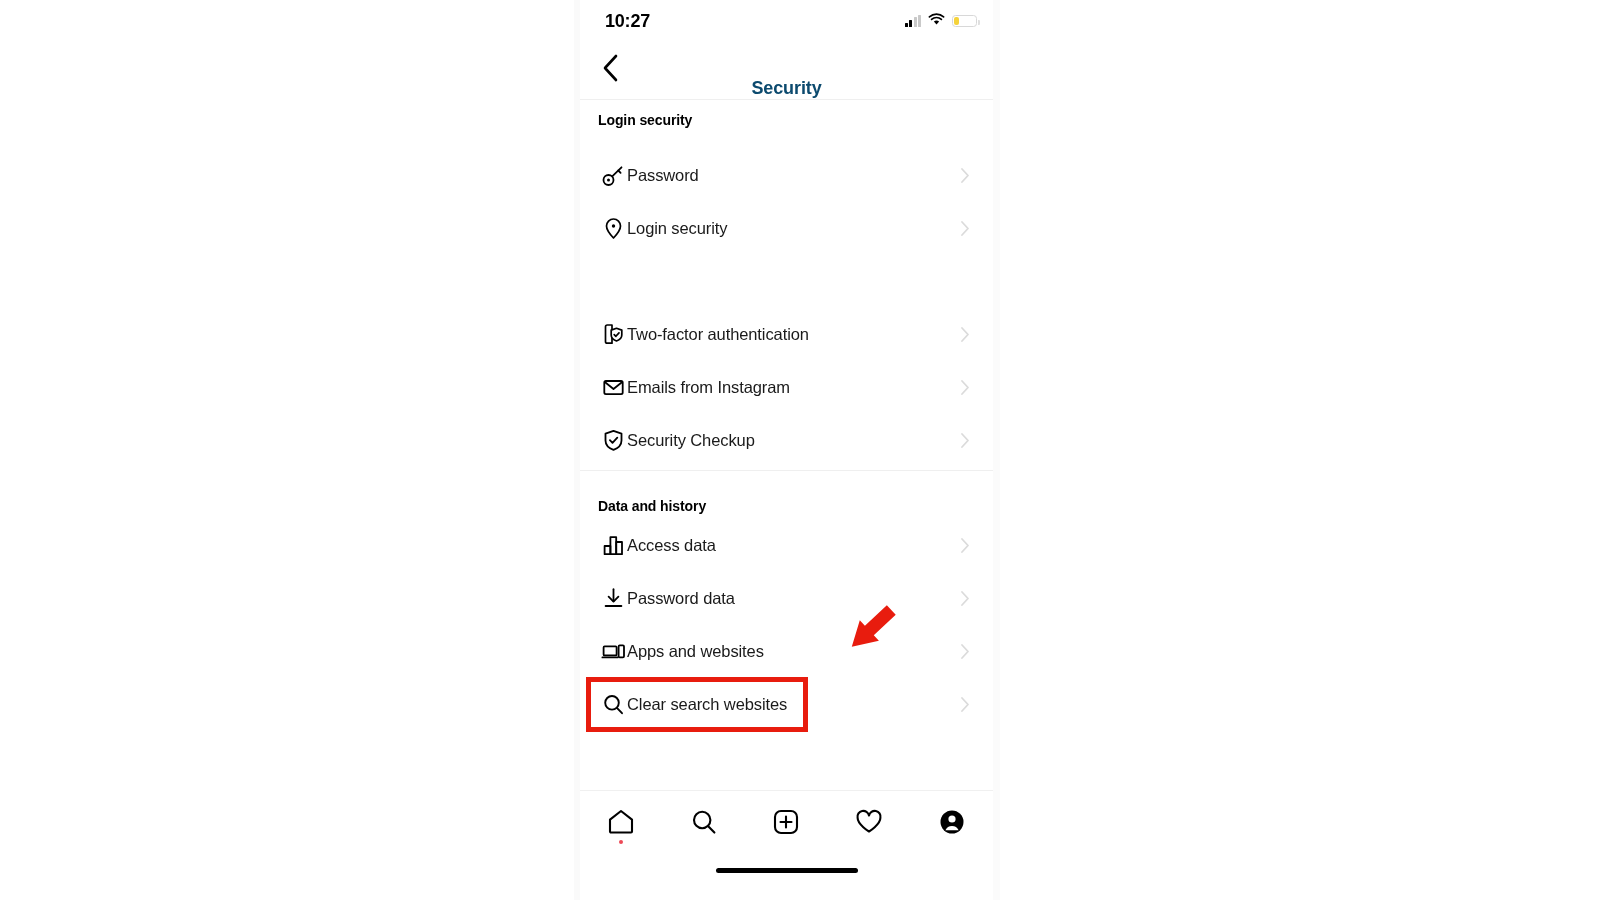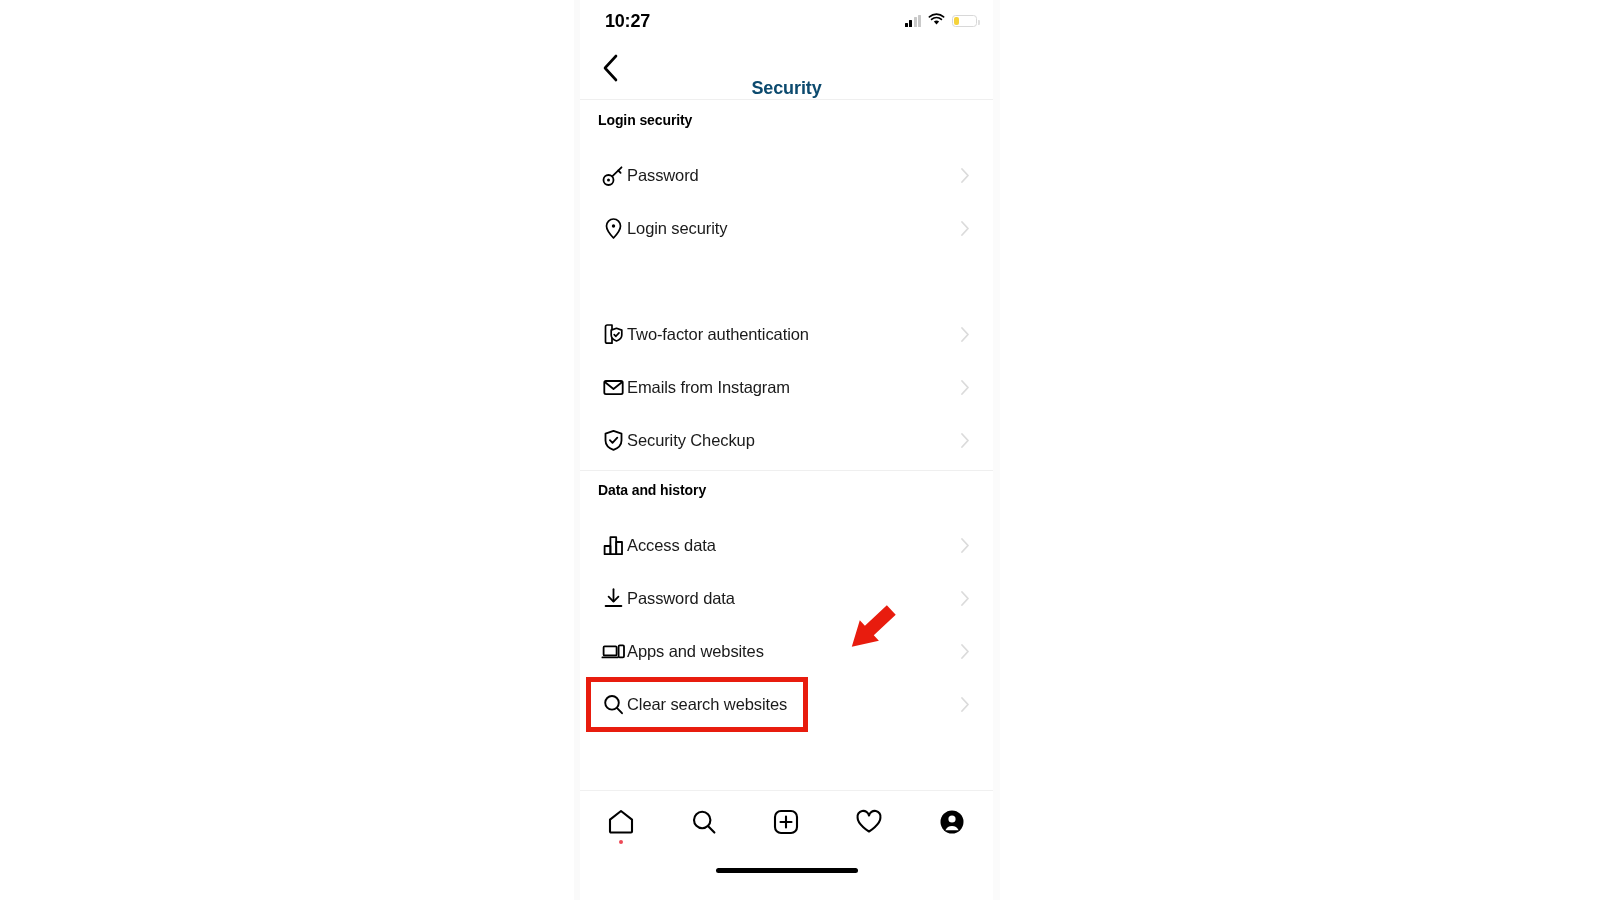--- a/index.html
+++ b/index.html
@@ -339,21 +339,21 @@
     <span class="lbl">Security Checkup</span>
     <span class="chev">
       <svg width="10" height="17" viewBox="0 0 10 17">
           <path d="M2 2 L8 8.5 L2 15" fill="none" stroke="#dbdbdb" stroke-width="1.8" stroke-linecap="round" stroke-linejoin="round"></path>
         </svg>
     </span>
   </div>
 
   <div class="group-divider"></div>
 
-  <div class="section-title" style="top:482px">Data and history</div>
+  <div class="section-title" style="top:498px">Data and history</div>
 
   <div class="row" style="top:522px">
     <span class="ico">
       <svg width="25" height="25" viewBox="0 0 25 25">
         <rect x="3.6" y="13" width="5.8" height="8.2" fill="none" stroke="#000" stroke-width="1.8" stroke-linejoin="round"></rect>
         <rect x="9.4" y="4.2" width="5.8" height="17" fill="none" stroke="#000" stroke-width="1.8" stroke-linejoin="round"></rect>
         <rect x="15.2" y="9" width="5.8" height="12.2" fill="none" stroke="#000" stroke-width="1.8" stroke-linejoin="round"></rect>
       </svg>
     </span>
     <span class="lbl">Access data</span>

